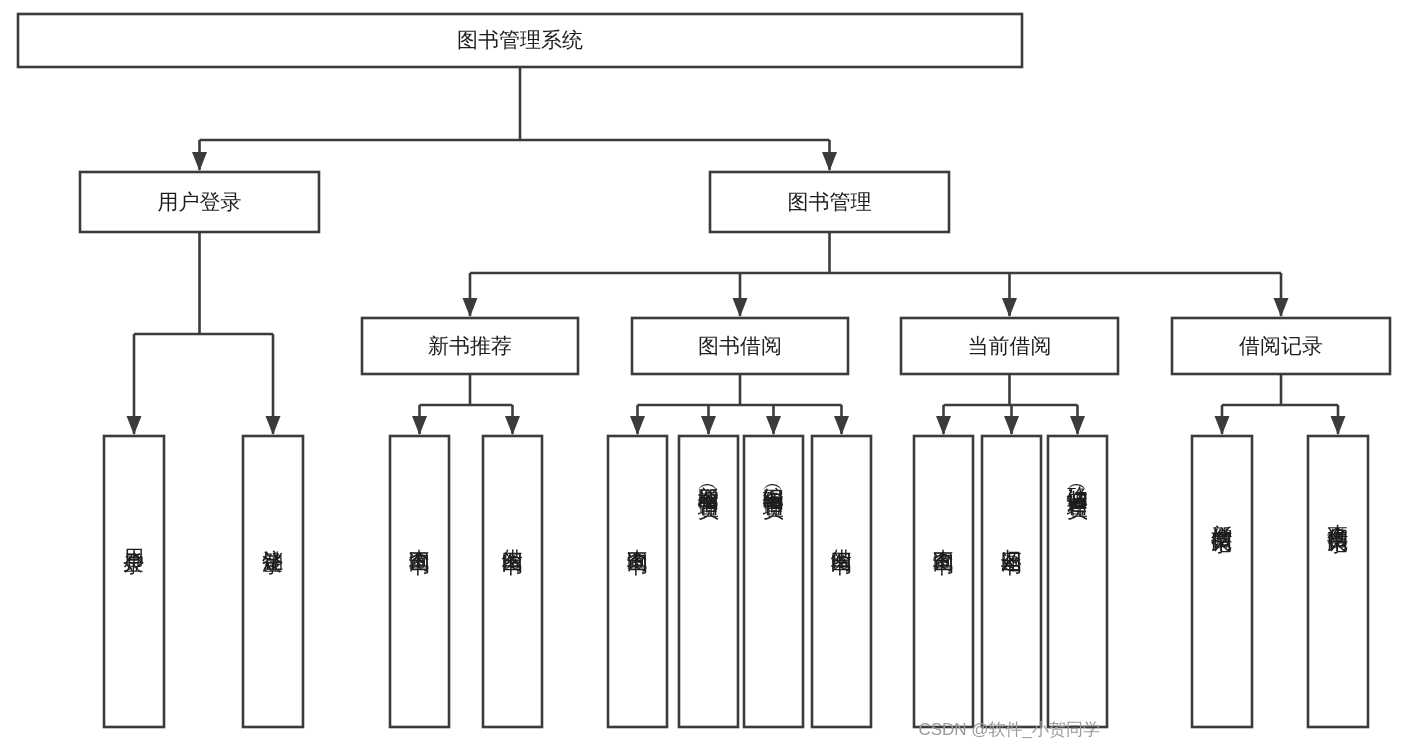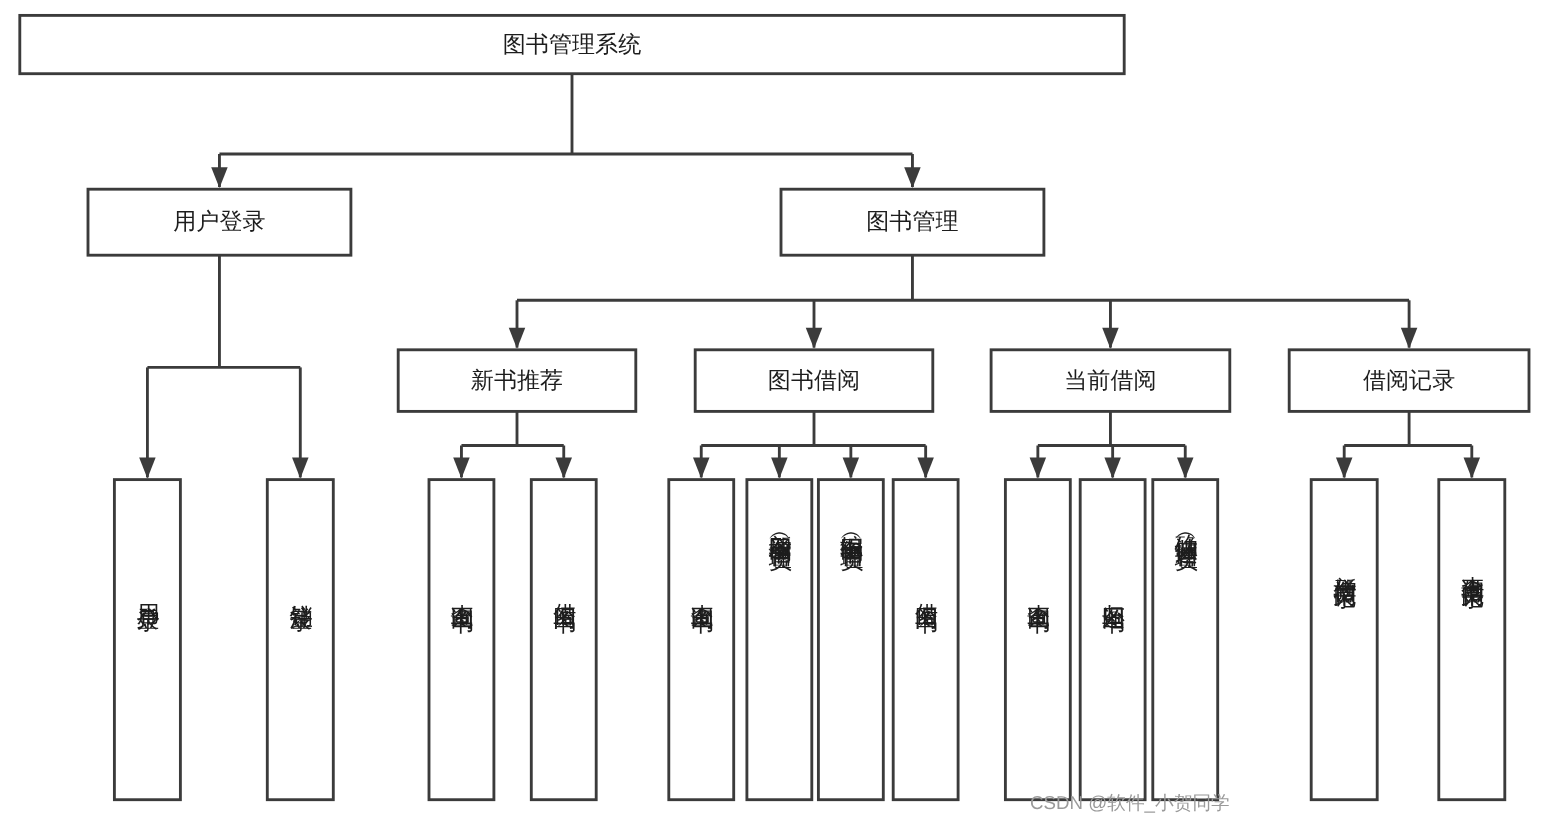--- a/index.html
+++ b/index.html
@@ -61,21 +61,21 @@
     text-orientation: upright;
     font-family: "Liberation Sans", "DejaVu Sans", sans-serif;
     font-size: 21px;
     line-height: 1.32;
     color: #1d1d1d;
     letter-spacing: 2px;
     white-space: nowrap;
   }
   .watermark {
     position: absolute;
-    right: 8px;
+    right: 26px;
     bottom: 6px;
     font-family: "Liberation Sans", "DejaVu Sans", sans-serif;
     font-size: 17px;
     color: #9a9a9a;
     white-space: nowrap;
     user-select: none;
   }
 </style>
 </head>
 <body>

